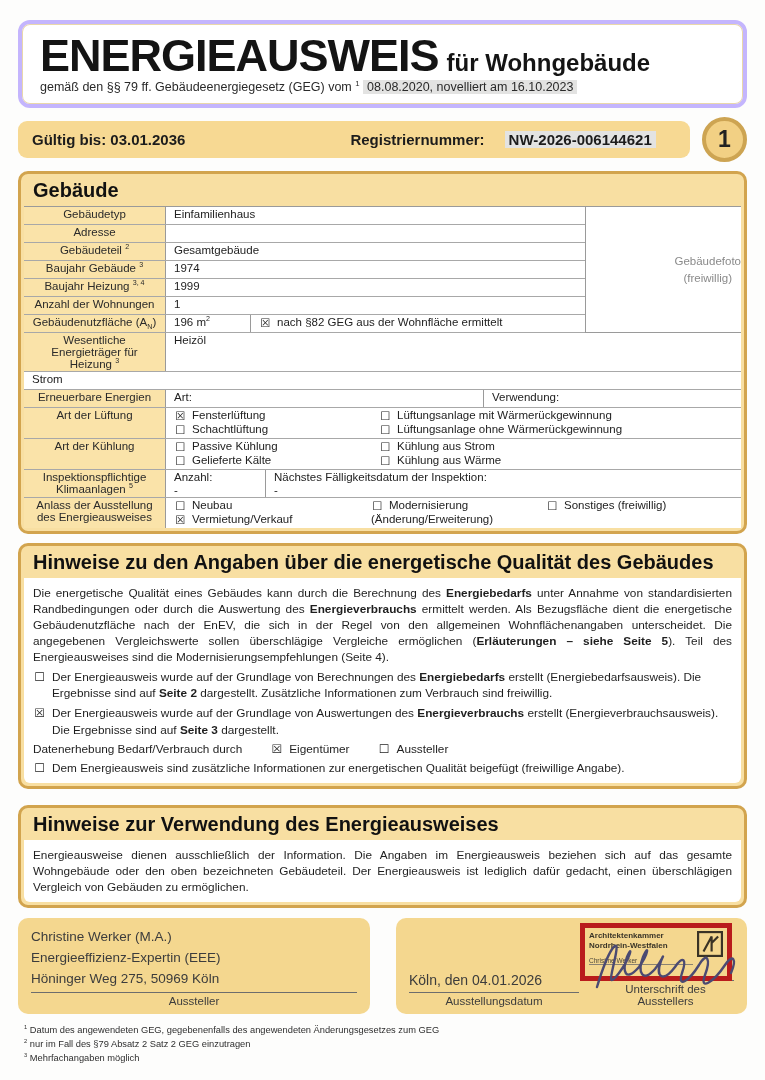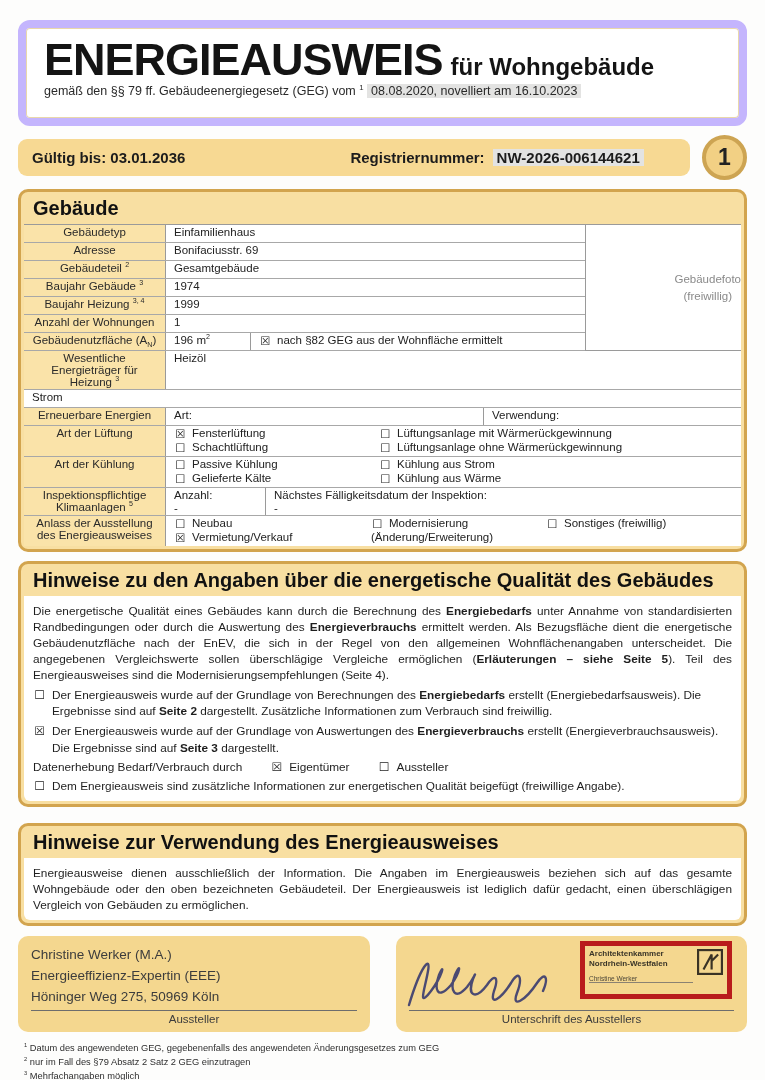--- a/index.html
+++ b/index.html
@@ -9,35 +9,35 @@
     font-family:"Liberation Sans","DejaVu Sans",sans-serif; color:#222;
     overflow:hidden; position:relative; box-shadow:0 0 6px rgba(0,0,0,.15);
     padding:20px 18px 0;
   }
   sup { font-size:62%; vertical-align:super; line-height:0; }
   sub { font-size:62%; vertical-align:sub; line-height:0; }
   .hl { background:#e3e3e2; padding:0 4px; }
 
   
   .header-box {
-    border:8px solid #c4b5fd; border-radius:12px; background:#fff;
-    padding:8px 18px 20px; box-shadow:inset 0 0 0 1px #e9d7aa;
+    border:4px solid #c4b5fd; border-radius:12px; background:#fff;
+    padding:8px 18px 10px; box-shadow:inset 0 0 0 1px #e9d7aa;
   }
   .title-row { display:flex; align-items:baseline; }
   .main-title { font-size:45px; font-weight:bold; letter-spacing:-1px; color:#141414; line-height:1.05; }
   .sub-title { font-size:24px; font-weight:bold; margin-left:8px; color:#141414; }
   .law-line { font-size:12.5px; color:#2a2a2a; margin-top:1px; }
 
   
   .validity-row { display:flex; align-items:center; margin-top:9px; gap:12px; }
   .validity-bar {
     flex:1; background:#f7d993; border-radius:9px; padding:10px 14px;
     display:flex; font-size:15px; font-weight:bold; color:#1c1c1c;
   }
-  .reg-group { margin-left:165px; display:flex; gap:8px; align-items:center; }
+  .reg-group { margin-left:165px; display:flex; gap:20px; align-items:center; }
   .page-circle {
     width:45px; height:45px; border-radius:50%; background:#f2d084;
     border:4px solid #cda452; display:flex; align-items:center; justify-content:center;
     font-size:23px; font-weight:bold; color:#222; flex:0 0 auto;
   }
 
   
   .section {
     border:3px solid #d2a44e; border-radius:10px; background:#f8dfa2;
     margin-top:9px; overflow:hidden;
@@ -133,21 +133,20 @@
       <div class="tbl">
         <div class="tbl-top">
           <div class="tbl-top-left">
             <div class="row">
               <div class="lbl">Gebäudetyp</div>
               <div class="val">Einfamilienhaus</div>
             </div>
             <div class="row">
               <div class="lbl">Adresse</div>
               <div class="val">
-                <div>Bonifaciusstr. 69</div>
               </div>
             </div>
             <div class="row">
               <div class="lbl"><span>Gebäudeteil</span> <sup>2</sup></div>
               <div class="val">Gesamtgebäude</div>
             </div>
             <div class="row">
               <div class="lbl"><span>Baujahr Gebäude</span> <sup>3</sup></div>
               <div class="val">1974</div>
             </div>
@@ -309,20 +308,25 @@
 
   <div class="footer-row">
     <div class="f-box f-left">
       <div class="line">Christine Werker (M.A.)</div>
       <div class="line">Energieeffizienz-Expertin (EEE)</div>
       <div class="line">Höninger Weg 275, 50969 Köln</div>
       <div class="sig-line"></div>
       <div class="caption">Aussteller</div>
     </div>
     <div class="f-box f-right">
+      <div class="f-date">
+        <div class="value">Köln, den 04.01.2026</div>
+        <div class="sig-line"></div>
+        <div class="caption">Ausstellungsdatum</div>
+      </div>
       <div class="f-sig">
         <div class="stamp">
           <div class="stamp-text">
             <div class="stamp-bold">Architektenkammer</div>
             <div class="stamp-bold">Nordrhein-Westfalen</div>
             <div class="stamp-small">Christine Werker</div>
           </div>
           <svg class="stamp-logo" viewBox="0 0 24 24">
             <rect x="1" y="1" width="22" height="22" fill="none" stroke="#3a3325" stroke-width="2"></rect>
             <path d="M6 19 L13.5 5 L13.5 19 M13.5 11 L19.5 5" stroke="#3a3325" stroke-width="2" fill="none"></path>

